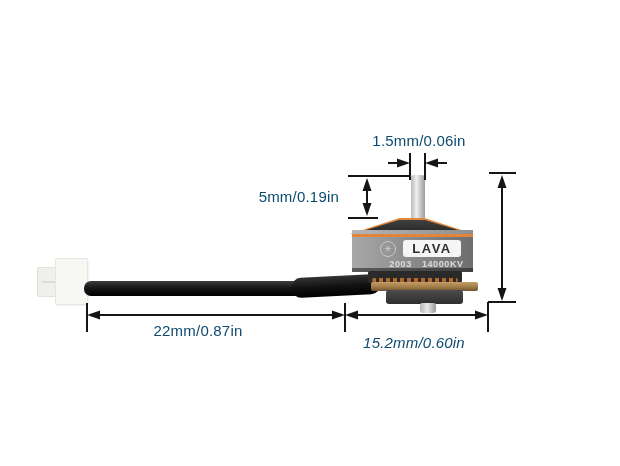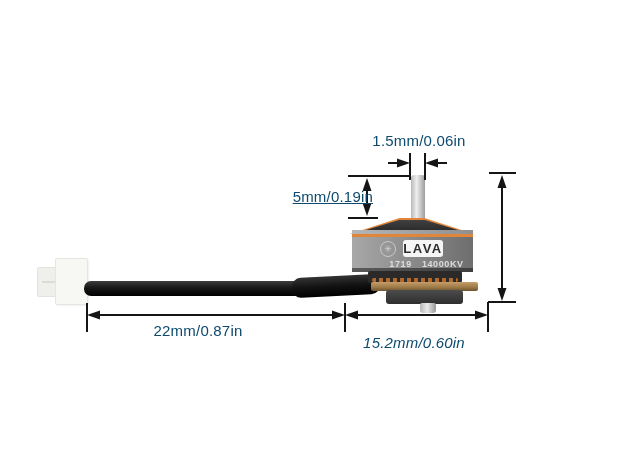--- a/index.html
+++ b/index.html
@@ -85,21 +85,21 @@
   .bell-bottom{
     position:absolute;left:0;bottom:0;width:100%;height:4px;
     background:linear-gradient(90deg,#5a5a5a,#3f3f3f);
   }
   .emblem{
     position:absolute;left:28px;top:4px;width:14px;height:14px;
     border:1.5px solid #c9c9c9;border-radius:50%;
     color:#d6d6d6;font-size:9px;line-height:14px;text-align:center;
   }
   .badge{
-    position:absolute;left:51px;top:3px;width:40px;height:17px;
+    position:absolute;left:51px;top:3px;width:58px;height:17px;
     background:#f5f5f5;border-radius:3px;
     color:#2d2d2d;font-size:13px;font-weight:bold;letter-spacing:1.5px;
     line-height:17px;text-align:center;
   }
   .model-row{
     position:absolute;left:28px;right:0;bottom:3px;
     color:#dcdcdc;font-size:9px;font-weight:bold;letter-spacing:.6px;
     text-align:center;
   }
   .model-row .kv{margin-left:7px;text-align:right;}
@@ -141,21 +141,21 @@
   <div class="abs shaft"></div>
   <div class="abs topcap-trim"></div>
   <div class="abs topcap"></div>
   <div class="abs top-band"></div>
   <div class="abs orange-ring"></div>
 
   <div class="abs bell">
     <div class="emblem">✳</div>
     <div class="badge">LAVA</div>
     <div class="model-row">
-      <span>1719</span>
+      <span>2003</span>
       <span class="kv">14000KV</span>
     </div>
     <div class="bell-bottom"></div>
   </div>
 
   <div class="abs stator"></div>
   <div class="abs pcb"></div>
   <div class="abs mount-base"></div>
   <div class="abs bottom-nub"></div>
 
@@ -195,20 +195,20 @@
       <polygon points="87,315 100,310.5 100,319.5"></polygon>
       <polygon points="345,315 332,310.5 332,319.5"></polygon>
 
       <polygon points="345,315 358,310.5 358,319.5"></polygon>
       <polygon points="488,315 475,310.5 475,319.5"></polygon>
     </g>
   </svg>
 
   <div class="dim-label" style="left:419px;top:132px;transform:translateX(-50%);">1.5mm/0.06in</div>
 
-  <div class="dim-label" style="left:373px;top:188px;transform:translateX(-100%);text-decoration:underline;">5mm/0.19in</div>
+  <div class="dim-label" style="left:339px;top:188px;transform:translateX(-100%);">5mm/0.19in</div>
 
 
   <div class="dim-label" style="left:198px;top:322px;transform:translateX(-50%);">22mm/0.87in</div>
 
   <div class="dim-label" style="left:414px;top:334px;transform:translateX(-50%);font-style:italic;">15.2mm/0.60in</div>
 
 </div>
 
 </body></html>

